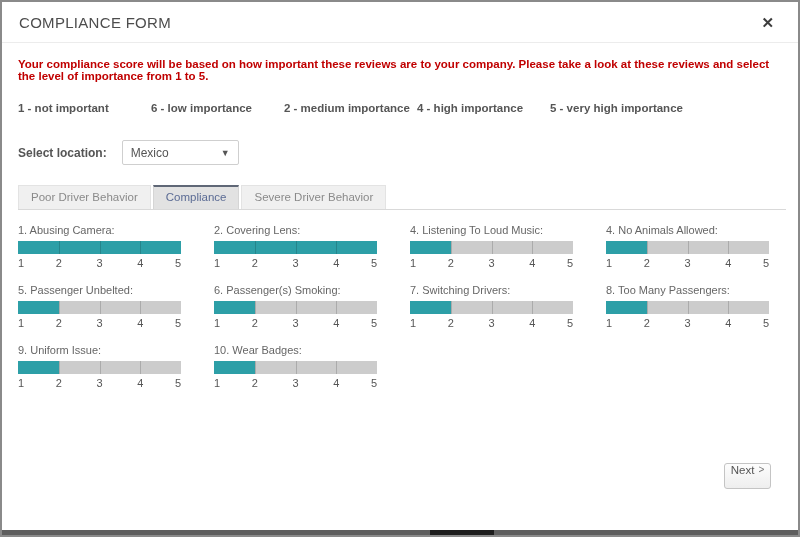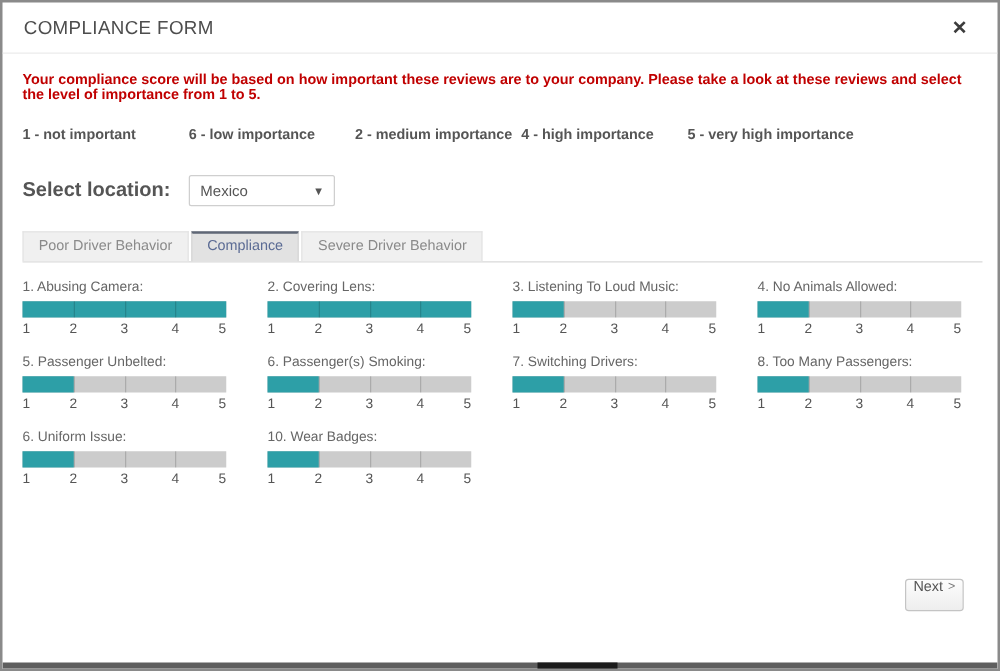--- a/index.html
+++ b/index.html
@@ -20,21 +20,21 @@
   }
   
   .instruction {
     margin:15px 16px 0 16px; font-size:11.5px; font-weight:600; color:#c00000;
   }
   
   .legend { display:flex; margin:20px 16px 0 16px; }
   .legend-item { min-width:133px; font-size:11.5px; color:#555; font-weight:600; }
   
   .loc-row { display:flex; align-items:center; margin:26px 16px 0 16px; }
-  .loc-label { font-size:16px; color:#555; font-weight:600; }
+  .loc-label { font-size:12px; color:#555; font-weight:600; }
   .dropdown {
     margin-left:15px; width:117px; height:25px; border:1px solid #cfcfcf;
     border-radius:2px; background:#fff; display:flex; align-items:center;
     padding:0 8px; cursor:pointer;
   }
   .dropdown-value { font-size:12px; color:#555; }
   .dropdown-caret { margin-left:auto; font-size:9px; color:#555; }
   
   .tabstrip { display:flex; margin:20px 0 0 16px; border-bottom:1px solid #d9d9d9; padding-right:16px; width:768px; }
   .tab {
@@ -144,21 +144,21 @@
         </div>
         <div class="scale">
           <span style="left: 0%;">1</span>
           <span style="left: 25%;">2</span>
           <span style="left: 50%;">3</span>
           <span style="left: 75%;">4</span>
           <span style="left: 100%;">5</span>
         </div>
       </div>
       <div class="slider-block">
-        <div class="slider-label">3. Listening To Loud Music:</div>
+        <div class="slider-label">4. Listening To Loud Music:</div>
         <div class="track">
           <div class="fill" style="width: 25%;"></div>
           <div class="tick" style="left: 25%;"></div>
           <div class="tick" style="left: 50%;"></div>
           <div class="tick" style="left: 75%;"></div>
         </div>
         <div class="scale">
           <span style="left: 0%;">1</span>
           <span style="left: 25%;">2</span>
           <span style="left: 50%;">3</span>
@@ -240,21 +240,21 @@
         </div>
         <div class="scale">
           <span style="left: 0%;">1</span>
           <span style="left: 25%;">2</span>
           <span style="left: 50%;">3</span>
           <span style="left: 75%;">4</span>
           <span style="left: 100%;">5</span>
         </div>
       </div>
       <div class="slider-block">
-        <div class="slider-label">6. Uniform Issue:</div>
+        <div class="slider-label">9. Uniform Issue:</div>
         <div class="track">
           <div class="fill" style="width: 25%;"></div>
           <div class="tick" style="left: 25%;"></div>
           <div class="tick" style="left: 50%;"></div>
           <div class="tick" style="left: 75%;"></div>
         </div>
         <div class="scale">
           <span style="left: 0%;">1</span>
           <span style="left: 25%;">2</span>
           <span style="left: 50%;">3</span>

